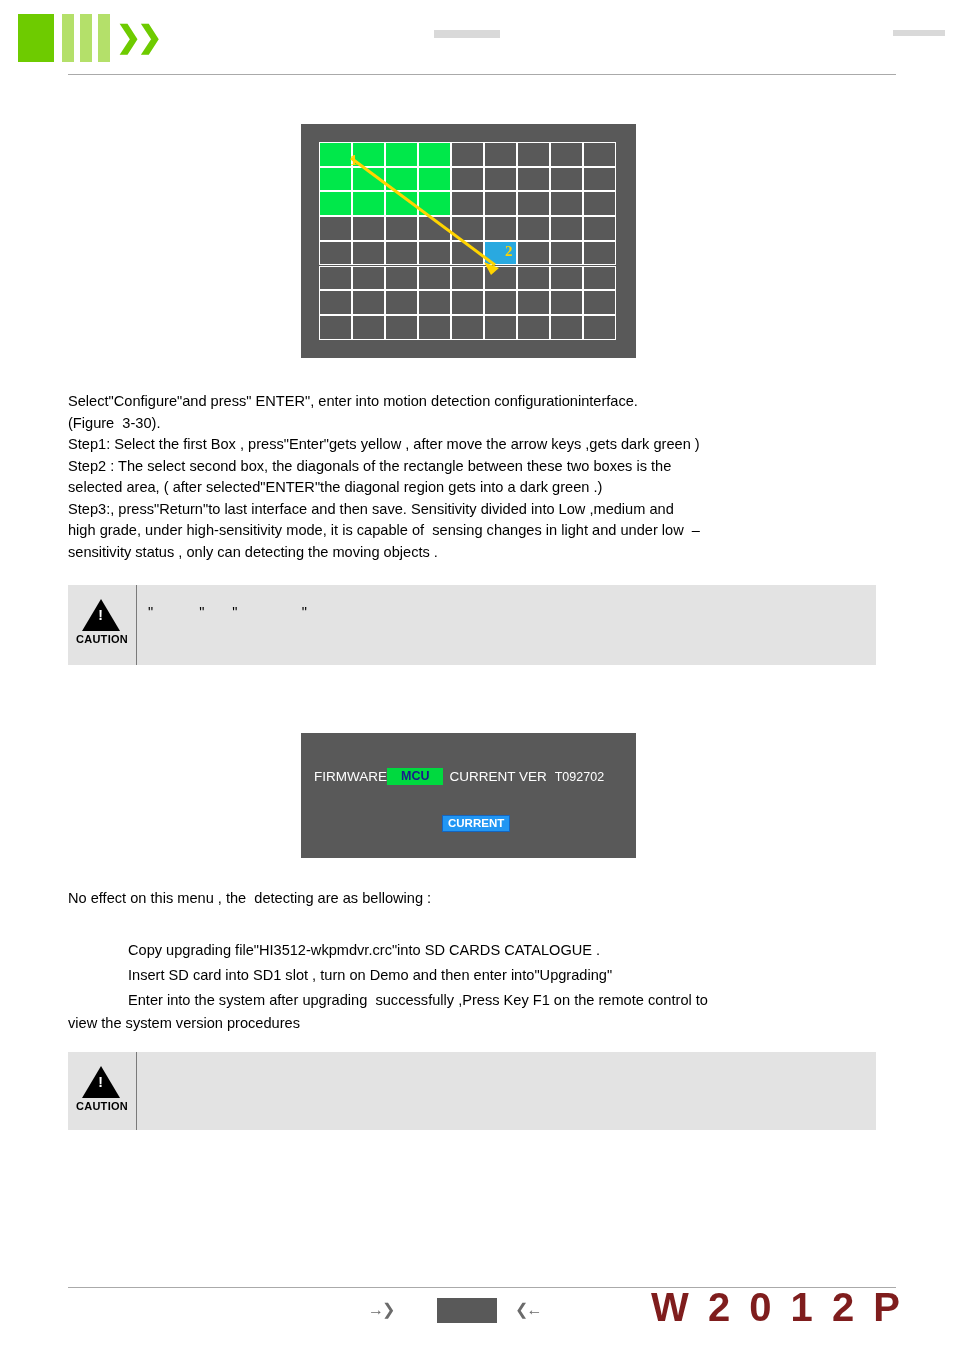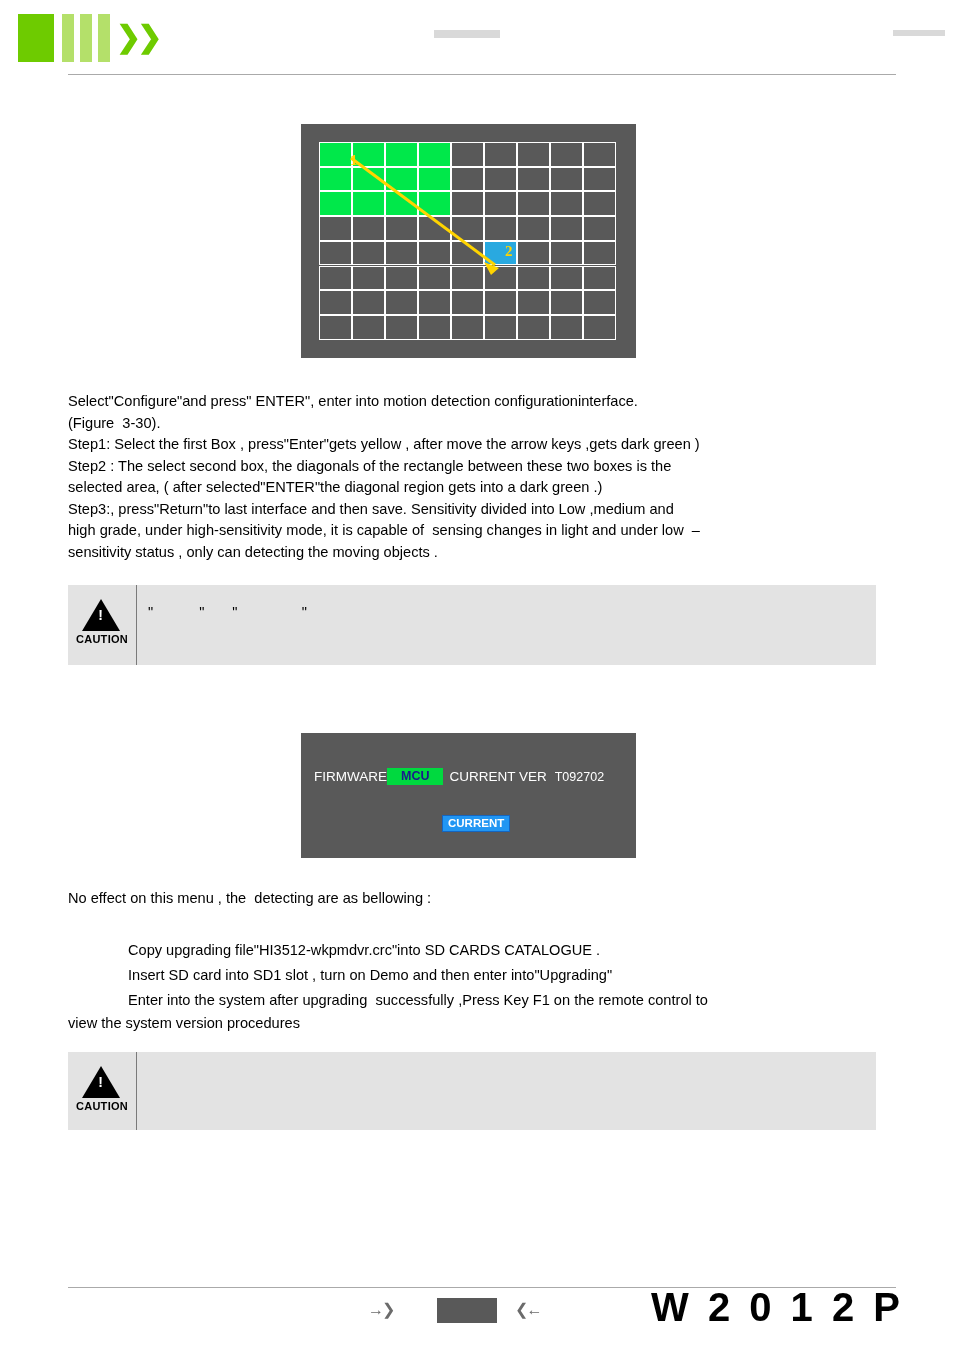--- a/index.html
+++ b/index.html
@@ -246,21 +246,21 @@
   .foot-arrow-right {
     position: absolute;
     left: 515px; top: 1300px;
     color: #6b6b6b;
     font-size: 16px;
     letter-spacing: -2px;
   }
   .foot-model {
     position: absolute;
     right: 50px; top: 1285px;
-    color: #000000;
+    color: #7f1d1d;
     font-size: 40px;
     font-weight: bold;
     letter-spacing: 4px;
     font-family: "Liberation Sans", sans-serif;
   }
 </style>
 </head>
 <body>
 
 <div class="header">

